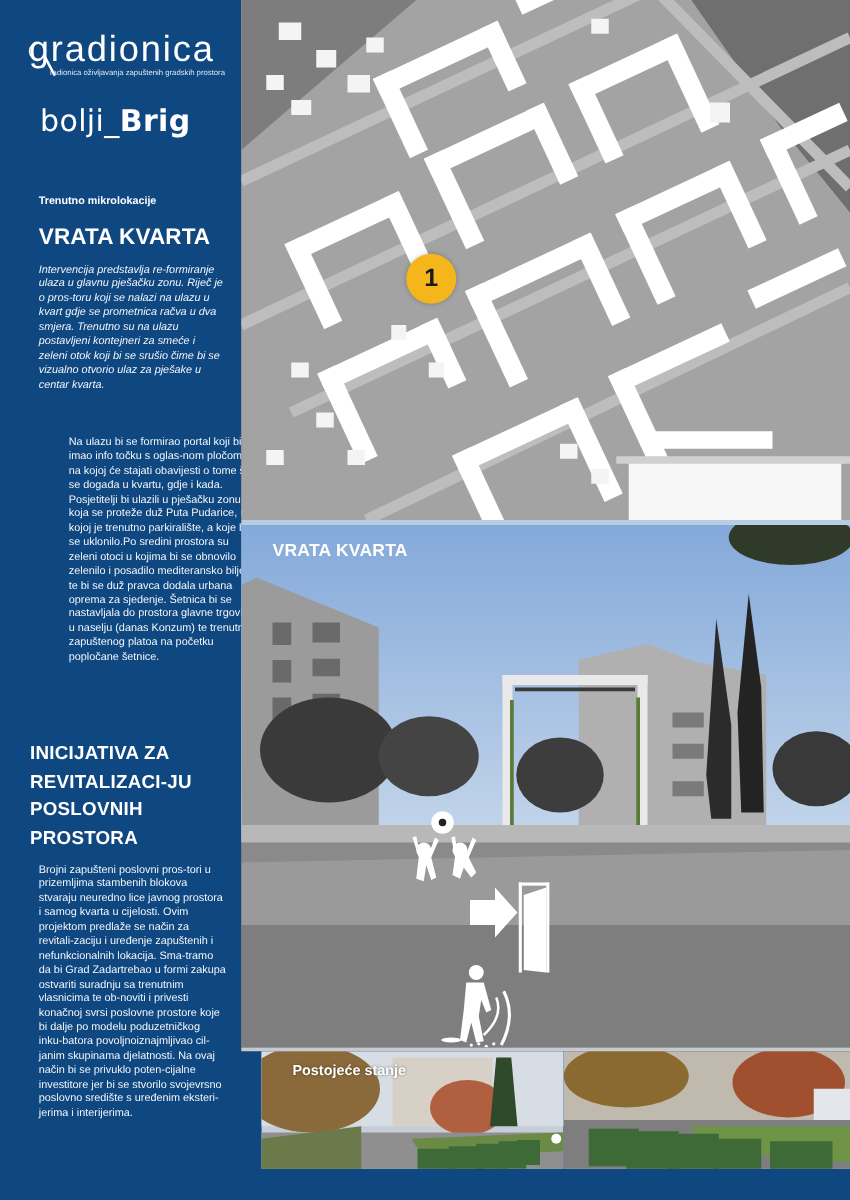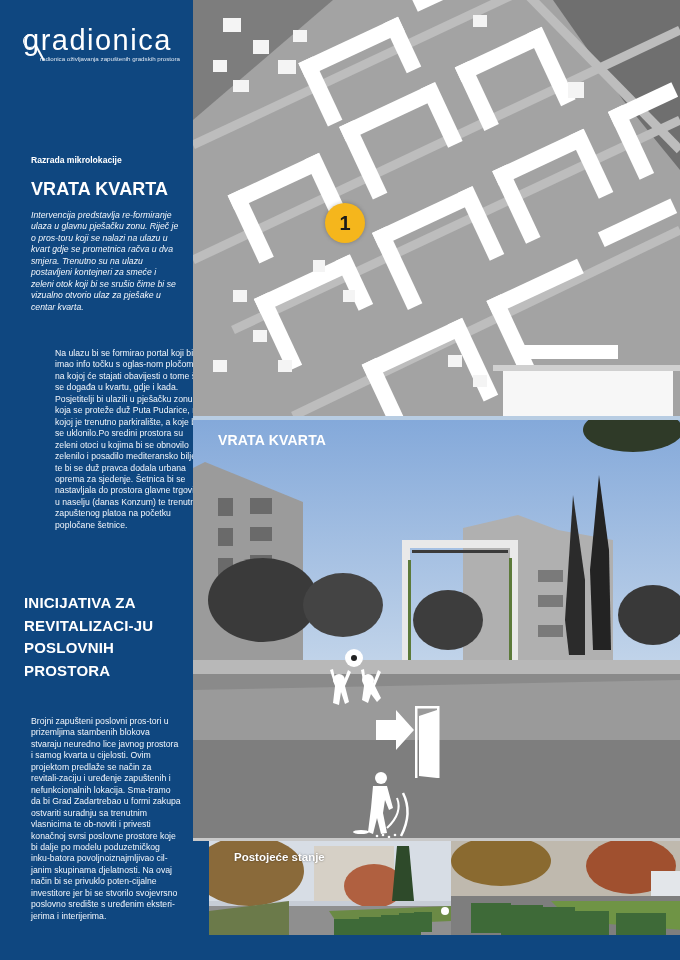--- a/index.html
+++ b/index.html
@@ -46,21 +46,21 @@
   .para {
     position: absolute; left: 31px; width: 150px; font-size: 8.7px; line-height: 11.45px;
     font-family: "Liberation Sans", sans-serif; color: #f2f6fb;
   }
   .p1 { top: 210px; font-style: italic; }
   .p2 { top: 348px; margin-left: 24px; }
   .h2 {
     position: absolute; left: 24px; top: 592px; width: 160px; font-size: 15px; font-weight: 700;
     font-family: Liberation Sans, sans-serif; line-height: 22.5px; letter-spacing: 0.2px;
   }
-  .p3 { top: 716px; }
+  .p3 { top: 690px; }
 
   
   .map {
     position: absolute; left: 193px; top: 0; width: 487px; height: 416px;
     background: #9a9a9a; overflow: hidden;
   }
   .map svg { display: block; }
   .marker {
     position: absolute; left: 325px; top: 202px; width: 40px; height: 40px; border-radius: 50%;
     background: #f5b61c; color: #1a1a1a; font-weight: 700; font-size: 20px;
@@ -93,22 +93,23 @@
 <body>
 
 <div class="sidebar">
   <div class="logo">
     <span class="logo-ring"></span>
     <span class="logo-tail"></span>
     <span class="logo-word">gradionica</span>
     <span class="logo-sub">radionica oživljavanja zapuštenih gradskih prostora</span>
   </div>
 
-
-  <div class="kicker">Razrada mikrolokacije</div>
+  <div class="brand"><span>bolji_</span><b>Brig</b></div>
+
+  <div class="kicker">Trenutno mikrolokacije</div>
   <div class="h1">VRATA KVARTA</div>
   <p class="para p1">Intervencija predstavlja re-formiranje ulaza u glavnu pješačku zonu. Riječ je o pros-toru koji se nalazi na ulazu u kvart gdje se prometnica račva u dva smjera. Trenutno su na ulazu postavljeni kontejneri za smeće i zeleni otok koji bi se srušio čime bi se vizualno otvorio ulaz za pješake u centar kvarta.</p>
   <p class="para p2">Na ulazu bi se formirao portal koji bi imao info točku s oglas-nom pločom na kojoj će stajati obavijesti o tome što se događa u kvartu, gdje i kada. Posjetitelji bi ulazili u pješačku zonu koja se proteže duž Puta Pudarice, na kojoj je trenutno parkiralište, a koje bi se uklonilo.Po sredini prostora su zeleni otoci u kojima bi se obnovilo zelenilo i posadilo mediteransko bilje te bi se duž pravca dodala urbana oprema za sjedenje. Šetnica bi se nastavljala do prostora glavne trgovine u naselju (danas Konzum) te trenutno zapuštenog platoa na početku popločane šetnice.</p>
 
   <div class="h2">INICIJATIVA ZA REVITALIZACI-JU POSLOVNIH PROSTORA</div>
   <p class="para p3">Brojni zapušteni poslovni pros-tori u prizemljima stambenih blokova stvaraju neuredno lice javnog prostora i samog kvarta u cijelosti. Ovim projektom predlaže se način za revitali-zaciju i uređenje zapuštenih i nefunkcionalnih lokacija. Sma-tramo da bi Grad Zadartrebao u formi zakupa ostvariti suradnju sa trenutnim vlasnicima te ob-noviti i privesti konačnoj svrsi poslovne prostore koje bi dalje po modelu poduzetničkog inku-batora povoljnoiznajmljivao cil-janim skupinama djelatnosti. Na ovaj način bi se privuklo poten-cijalne investitore jer bi se stvorilo svojevrsno poslovno središte s uređenim eksteri-jerima i interijerima.</p>
 </div>
 
 <div class="map">
   <svg width="487" height="416" viewBox="0 0 487 416">

